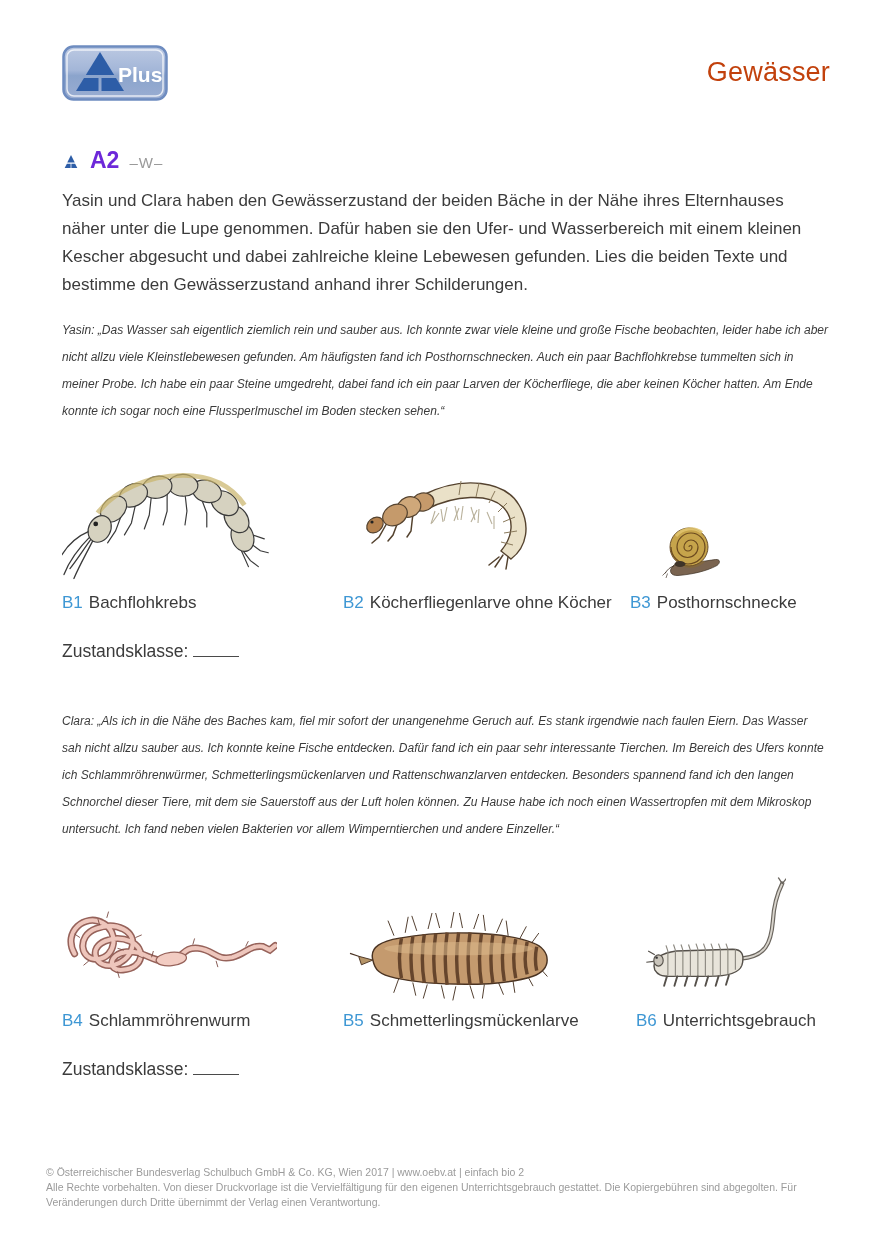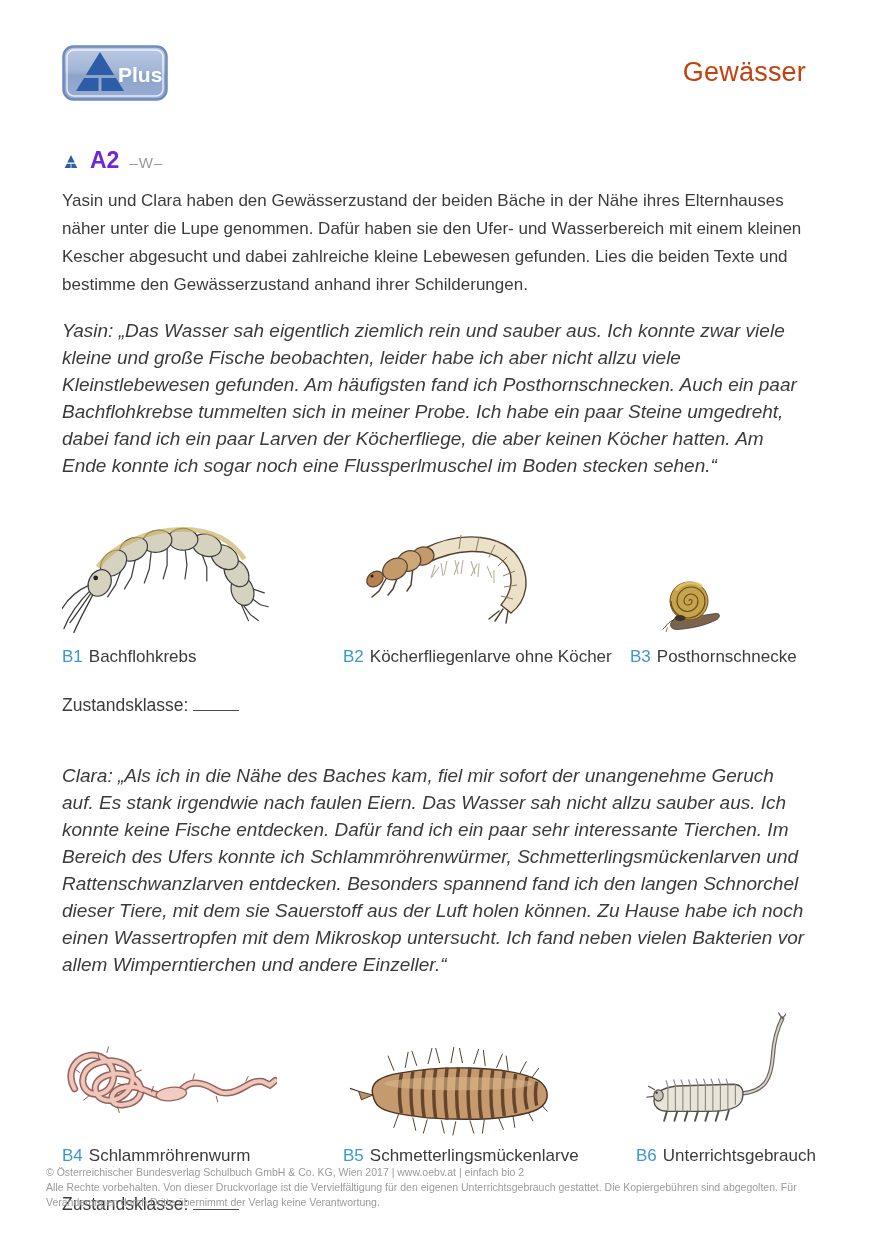--- a/index.html
+++ b/index.html
@@ -1,31 +1,31 @@
 <!DOCTYPE html>
 <html><head>
 <meta charset="utf-8">
 <style>
   html,body{margin:0;padding:0;}
   body{
     width:890px;height:1259px;background:#ffffff;overflow:hidden;
     font-family:"Liberation Sans", sans-serif;color:#3b3b3b;
   }
-  .page{position:relative;width:890px;height:1259px;padding:45px 84px 0 62px;box-sizing:border-box;}
+  .page{position:relative;width:890px;height:1259px;padding:45px 60px 0 62px;box-sizing:border-box;}
   
   .header{display:flex;justify-content:space-between;align-items:flex-start;}
   .page-title{font-size:27px;font-weight:normal;color:#c2410c;margin-top:12px;letter-spacing:0.2px;}
   
   .task-header{display:flex;align-items:center;margin-top:46px;}
   .task-icon{margin-right:10px;margin-top:2px;}
   .task-number{font-size:23px;font-weight:bold;color:#6d28d9;margin-right:10px;}
   .task-level{font-size:15px;color:#9a9a9a;letter-spacing:1px;padding-top:4px;}
   
   .intro{margin-top:13px;font-size:17px;line-height:28px;max-width:778px;}
-  .quote{font-style:italic;font-size:19px;line-height:27px;max-width:778px;}
+  .quote{font-style:italic;font-size:12px;line-height:27px;max-width:778px;}
   .quote.yasin{margin-top:18px;}
   .quote.clara{margin-top:46px;}
   
   .figures-row{display:grid;grid-template-columns:263px 287px 218px;margin-top:30px;gap:6px;}
   .figure-image{height:128px;display:flex;align-items:flex-end;}
   .figure-caption{margin-top:10px;font-size:17px;}
   .fig-id{color:#3e97d4;margin-right:6px;}
   .pad-sm{padding-left:12px;}
   .pad-b3{padding-left:6px;}
   
@@ -330,16 +330,16 @@
       </div>
     </div>
   </div>
 
   <div class="answer-line">
     <span>Zustandsklasse:</span><span class="blank"></span>
   </div>
 
   <div class="footer">
     <div>© Österreichischer Bundesverlag Schulbuch GmbH &amp; Co. KG, Wien 2017 | www.oebv.at | einfach bio 2</div>
-    <div>Alle Rechte vorbehalten. Von dieser Druckvorlage ist die Vervielfältigung für den eigenen Unterrichtsgebrauch gestattet. Die Kopiergebühren sind abgegolten. Für Veränderungen durch Dritte übernimmt der Verlag keine Verantwortung.</div>
+    <div>Alle Rechte vorbehalten. Von dieser Druckvorlage ist die Vervielfältigung für den eigenen Unterrichtsgebrauch gestattet. Die Kopiergebühren sind abgegolten. Für Veränderungen durch Dritte übernimmt der Verlag einen Verantwortung.</div>
   </div>
 
 </div>
 
 </body></html>

